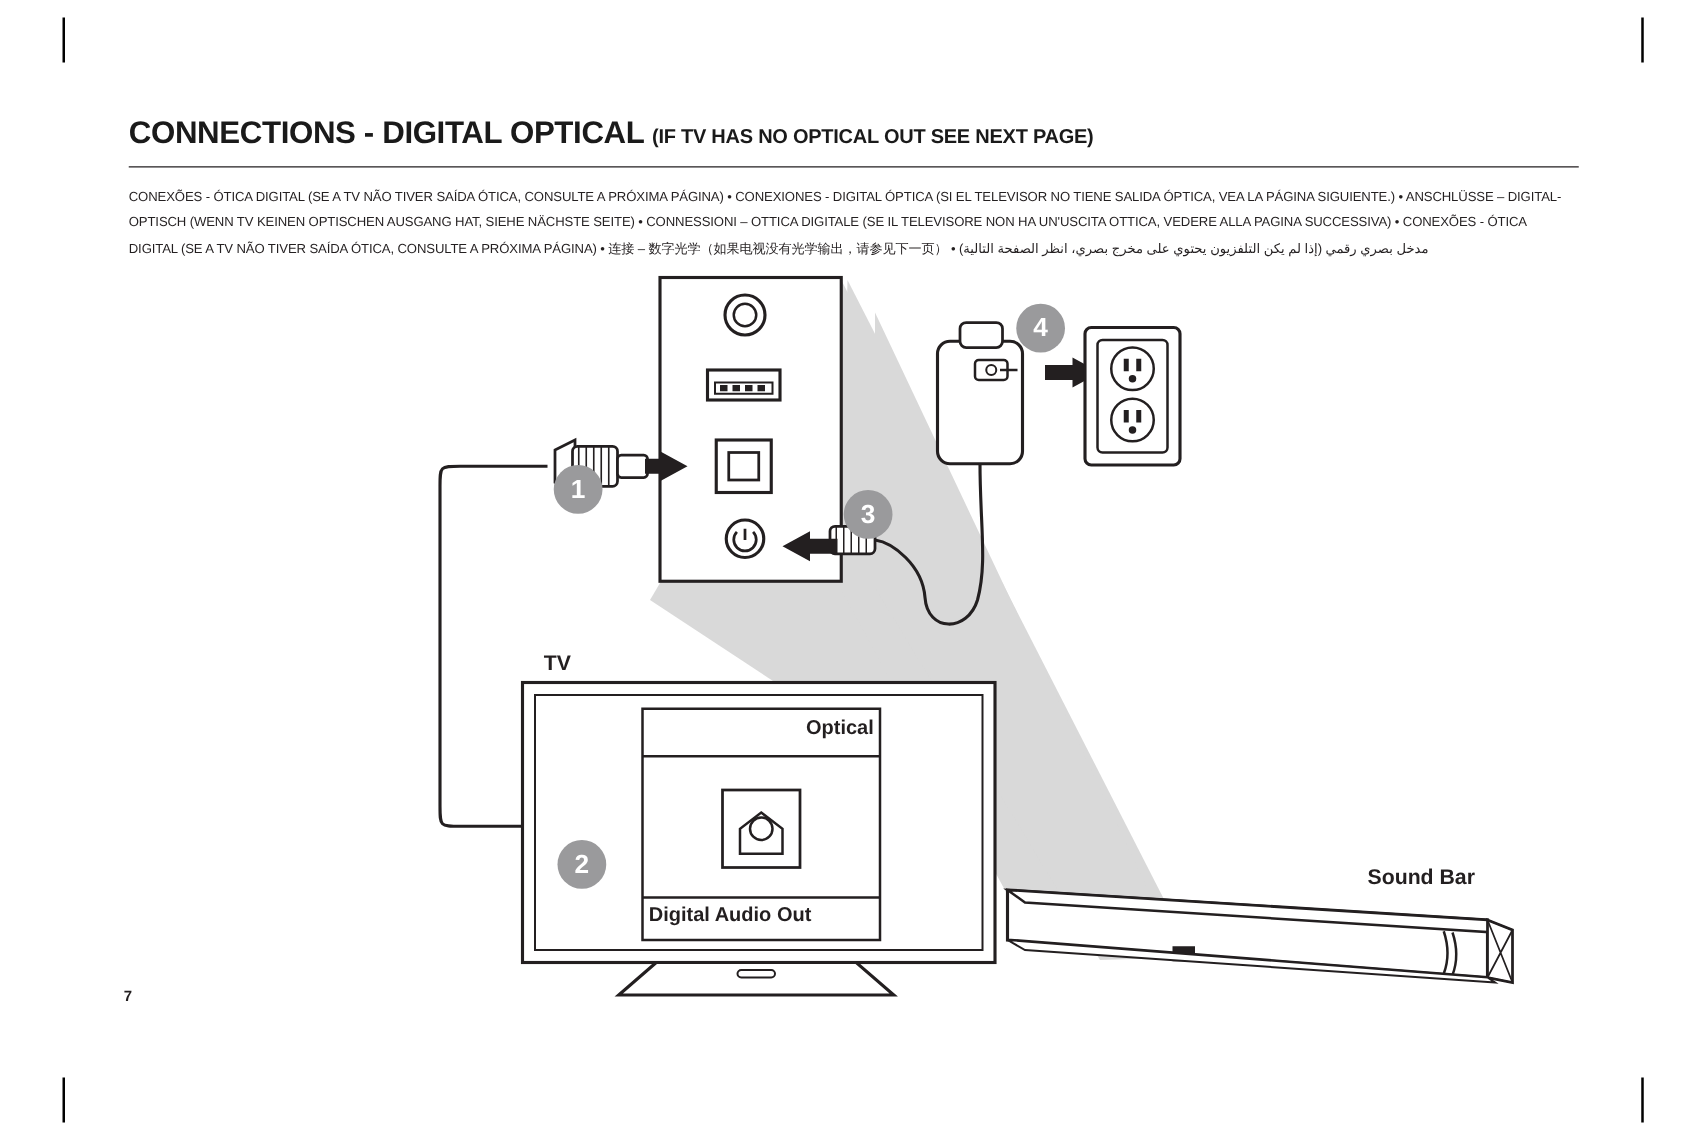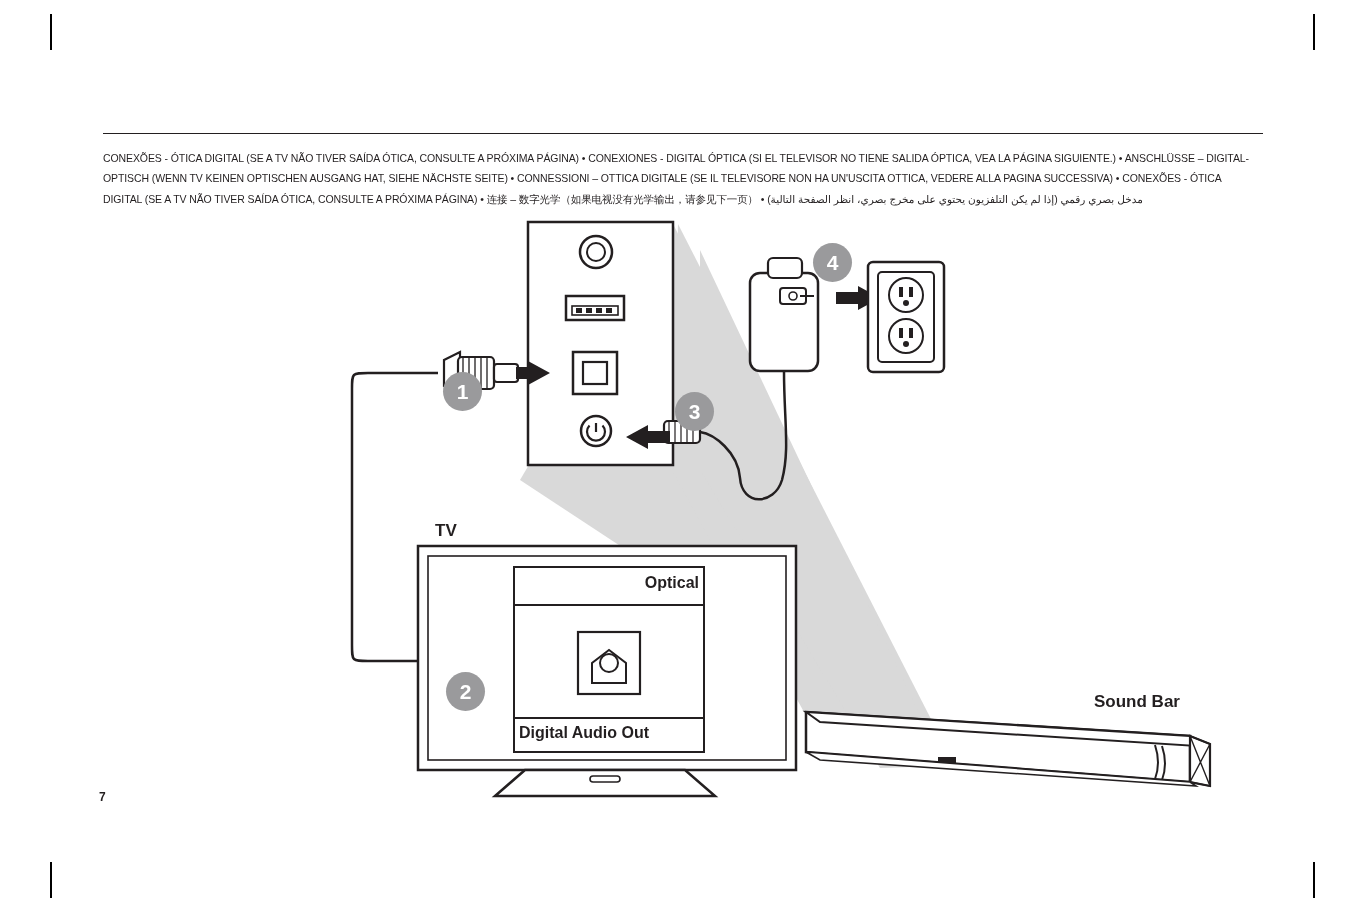--- a/index.html
+++ b/index.html
@@ -66,20 +66,23 @@
 </head>
 <body>
 
 <div class="page">
 
   <div class="crop v" style="left:50px;top:14px;"></div>
   <div class="crop v" style="left:1313px;top:14px;"></div>
   <div class="crop v" style="left:50px;top:862px;"></div>
   <div class="crop v" style="left:1313px;top:862px;"></div>
 
+  <div class="header">
+    <h1>CONNECTIONS - DIGITAL OPTICAL</h1><span class="sub">(IF TV HAS NO OPTICAL OUT SEE NEXT PAGE)</span>
+  </div>
   <div class="rule"></div>
   <div class="langs">CONEXÕES - ÓTICA DIGITAL (SE A TV NÃO TIVER SAÍDA ÓTICA, CONSULTE A PRÓXIMA PÁGINA) • CONEXIONES - DIGITAL ÓPTICA (SI EL TELEVISOR NO TIENE SALIDA ÓPTICA, VEA LA PÁGINA SIGUIENTE.) • ANSCHLÜSSE – DIGITAL-OPTISCH (WENN TV KEINEN OPTISCHEN AUSGANG HAT, SIEHE NÄCHSTE SEITE) • CONNESSIONI – OTTICA DIGITALE (SE IL TELEVISORE NON HA UN'USCITA OTTICA, VEDERE ALLA PAGINA SUCCESSIVA) • CONEXÕES - ÓTICA DIGITAL (SE A TV NÃO TIVER SAÍDA ÓTICA, CONSULTE A PRÓXIMA PÁGINA) • 连接 – 数字光学（如果电视没有光学输出，请参见下一页） • (إذا لم يكن التلفزيون يحتوي على مخرج بصري، انظر الصفحة التالية) مدخل بصري رقمي</div>
   <div class="pagenum">7</div>
 
   <svg class="art" viewBox="0 0 1363 913">
 
     <g fill="#d9d9d9">
       <polygon points="672,222 950,763 520,480"></polygon>
       <polygon points="678,224 955,766 805,714 672,470"></polygon>
     </g>

